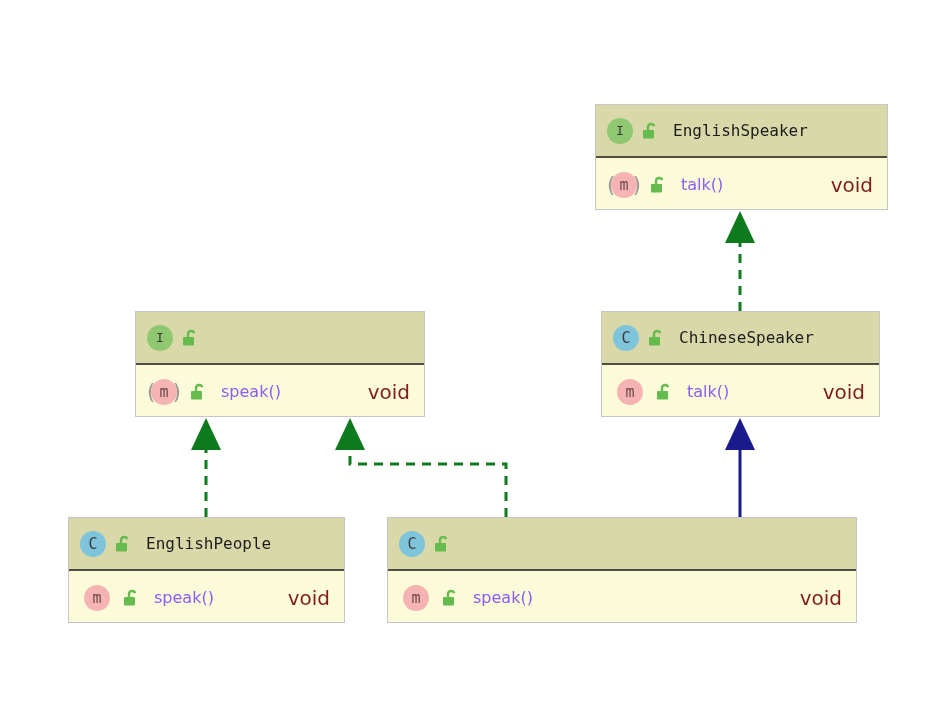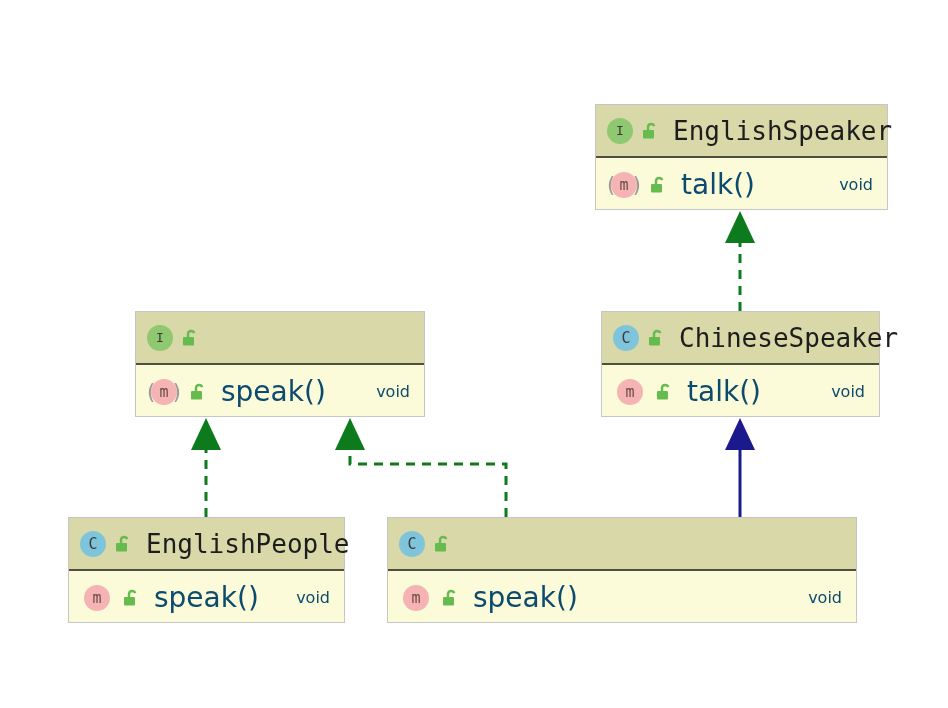--- a/index.html
+++ b/index.html
@@ -107,35 +107,35 @@
   .lock-icon {
     width: 20px;
     height: 20px;
     flex: 0 0 auto;
     margin-left: 6px;
     margin-right: 4px;
     display: inline-block;
   }
   .entity-name {
     font-family: "DejaVu Sans Mono", monospace;
-    font-size: 26px;
+    font-size: 16px;
     color: #1d1d1d;
     margin-left: 10px;
     letter-spacing: 0px;
   }
   .member-name {
     font-family: "DejaVu Sans", sans-serif;
-    font-size: 28px;
-    color: #0c4a6e;
+    font-size: 16px;
+    color: #8b5cf6;
     margin-left: 10px;
   }
   .member-type {
     font-family: "DejaVu Sans", sans-serif;
-    font-size: 16px;
-    color: #0c4a6e;
+    font-size: 20px;
+    color: #7f1d1d;
     margin-left: auto;
   }
 </style>
 </head>
 <body>
 
 <div id="canvas">
 
   <svg id="edges" viewBox="0 0 948 708">
 

